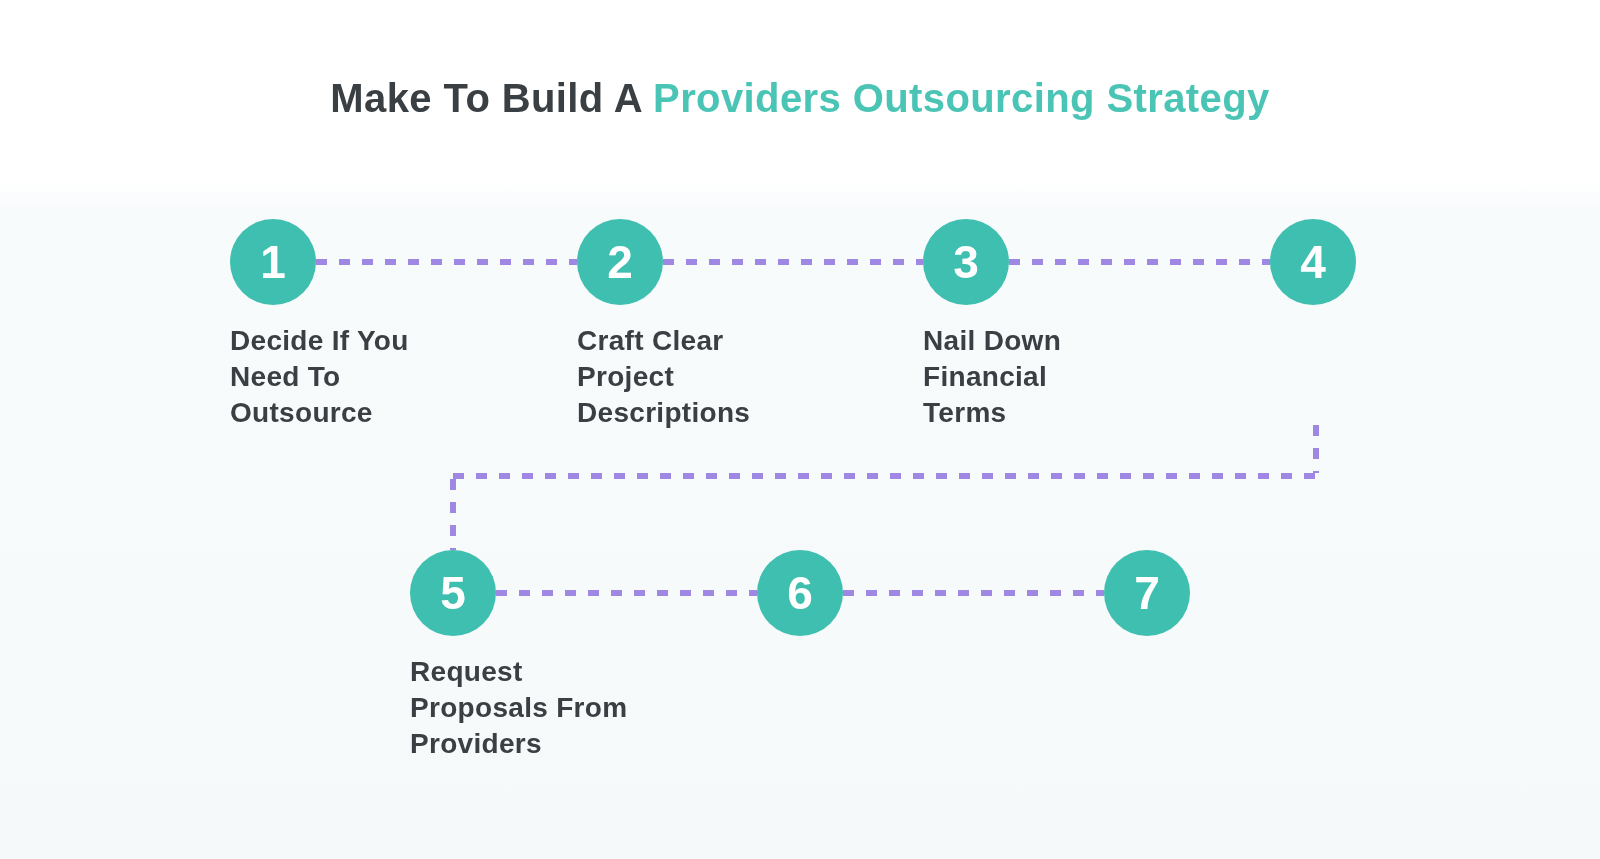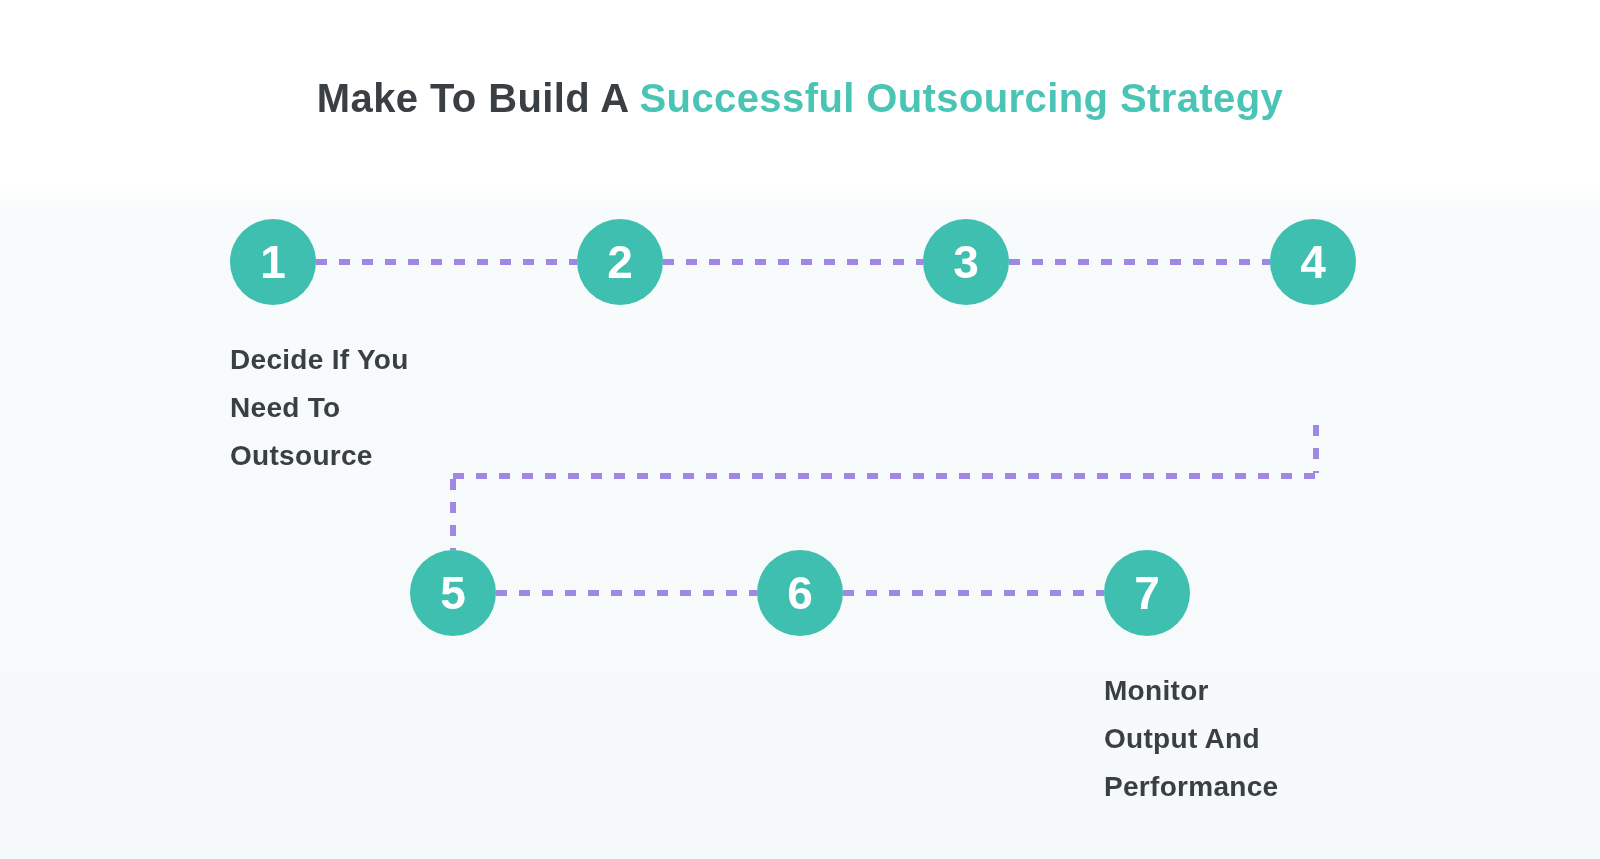--- a/index.html
+++ b/index.html
@@ -51,23 +51,23 @@
     align-items: center;
     justify-content: center;
   }
   .circle .num {
     color: #ffffff;
     font-size: 46px;
     font-weight: 700;
     line-height: 1;
   }
   .step .label {
-    margin-top: 31px;
+    margin-top: 18px;
     font-size: 28px;
-    line-height: 48px;
+    line-height: 36px;
     font-weight: 700;
     color: var(--text-dark);
     white-space: pre-line;
     letter-spacing: 0.3px;
   }
 
   .conn { position: absolute; }
   .conn.h {
     height: 6px;
     background: repeating-linear-gradient(90deg,
@@ -77,21 +77,21 @@
     width: 6px;
     background: repeating-linear-gradient(180deg,
       var(--connector-purple) 0 11px, transparent 11px 23px);
   }
 </style>
 </head>
 <body>
 
 <div class="canvas">
 
-  <h1 class="title"><span>Make To Build A </span><span class="hl">Successful Outsourcing Strategy</span></h1>
+  <h1 class="title"><span>Make To Build A </span><span class="hl">Providers Outsourcing Strategy</span></h1>
 
   <div class="conn h" style="left:316px; top:259px; width:261px;"></div>
   <div class="conn h" style="left:663px; top:259px; width:260px;"></div>
   <div class="conn h" style="left:1009px; top:259px; width:261px;"></div>
 
   <div class="conn v" style="left:1313px; top:425px; height:48px;"></div>
   <div class="conn h" style="left:453px; top:473px; width:863px;"></div>
   <div class="conn v" style="left:450px; top:479px; height:71px;"></div>
 
   <div class="conn h" style="left:496px; top:590px; width:261px;"></div>
@@ -103,48 +103,54 @@
     </div>
     <div class="label">Decide If You
 Need To
 Outsource</div>
   </div>
 
   <div class="step" style="left:577px; top:219px;">
     <div class="circle">
       <span class="num">2</span>
     </div>
+    <div class="label">Craft Clear
+Project
+Descriptions</div>
   </div>
 
   <div class="step" style="left:923px; top:219px;">
     <div class="circle">
       <span class="num">3</span>
     </div>
+    <div class="label">Nail Down
+Financial
+Terms</div>
   </div>
 
   <div class="step" style="left:1270px; top:219px;">
     <div class="circle">
       <span class="num">4</span>
     </div>
   </div>
 
   <div class="step" style="left:410px; top:550px;">
     <div class="circle">
       <span class="num">5</span>
     </div>
+    <div class="label">Request
+Proposals From
+Providers</div>
   </div>
 
   <div class="step" style="left:757px; top:550px;">
     <div class="circle">
       <span class="num">6</span>
     </div>
   </div>
 
   <div class="step" style="left:1104px; top:550px;">
     <div class="circle">
       <span class="num">7</span>
     </div>
-    <div class="label">Monitor
-Output And
-Performance</div>
   </div>
 
 </div>
 
 </body></html>

